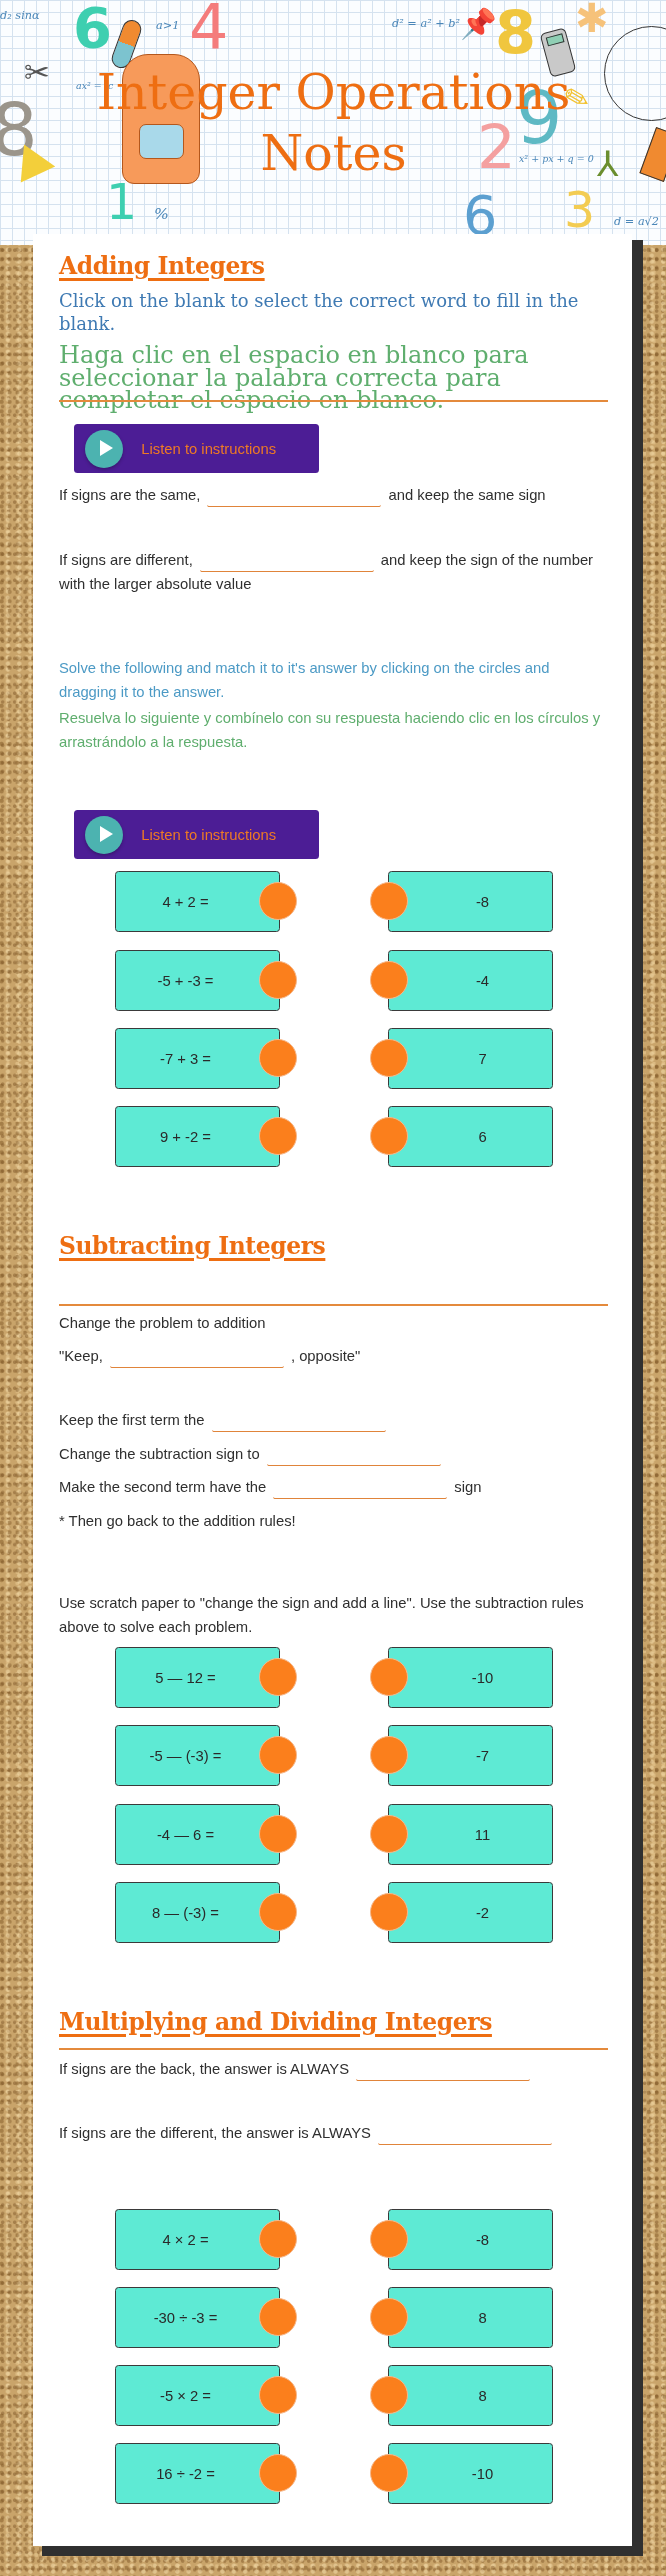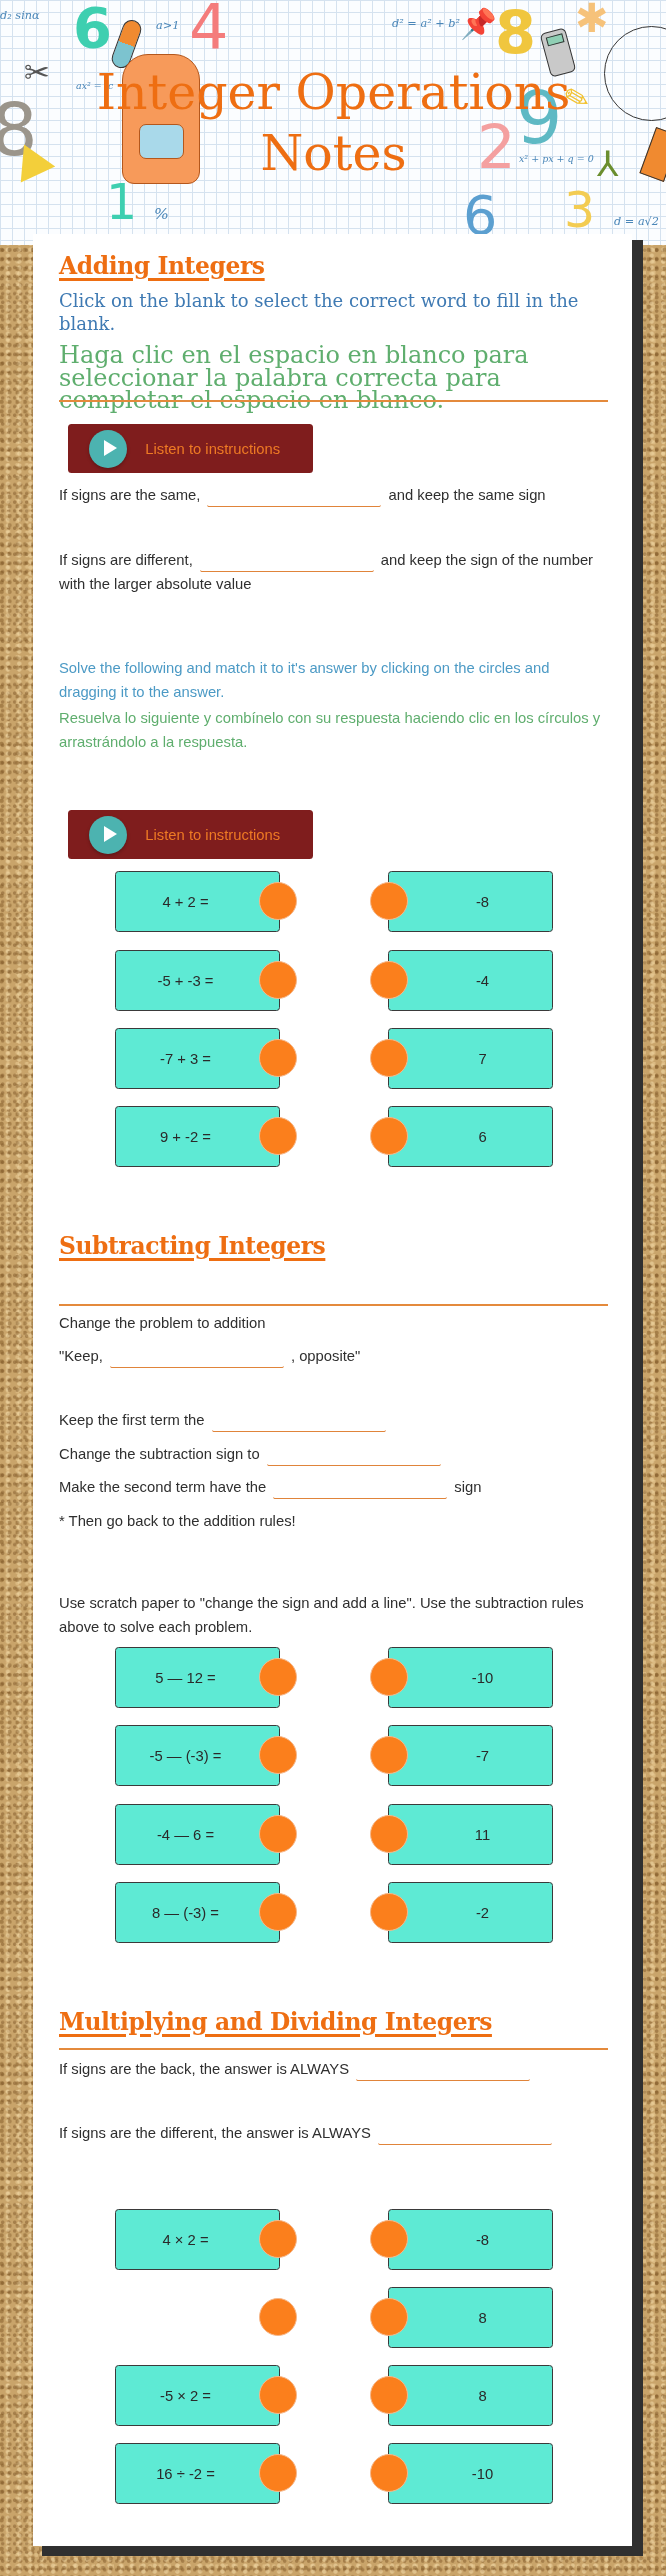--- a/index.html
+++ b/index.html
@@ -68,23 +68,23 @@
     color: #2f2f2f; font-size: 14.8px; line-height: 24px;
   }
   .note-blue { color: #4c9ac5; }
   .note-green { color: #5fae6e; }
   .blank {
     display: inline-block; width: 174px; height: 19px;
     border-bottom: 1.7px solid #e0843a; border-radius: 0 0 2.6px 2.6px;
     vertical-align: bottom; margin: 0 7px; cursor: pointer;
   }
   .listen {
-    position: absolute; left: 68px; width: 245px; height: 49px;
-    background: #7f1d1d; border-radius: 3.5px;
-    display: flex; align-items: center; cursor: pointer; padding-left: 10px;
+    position: absolute; left: 74px; width: 245px; height: 49px;
+    background: #4c1d95; border-radius: 3.5px;
+    display: flex; align-items: center; cursor: pointer;
   }
   .play {
     width: 38px; height: 38px; border-radius: 50%;
     background: #4cb3b0; margin-left: 11.3px;
     box-shadow: 0 1.7px 3.5px rgba(0,0,0,0.25);
     position: relative;
   }
   .play::after {
     content: ""; position: absolute; left: 14.8px; top: 10.4px;
     border-left: 13px solid #fff; border-top: 8.7px solid transparent; border-bottom: 8.7px solid transparent;
@@ -257,20 +257,21 @@
   <span>If signs are the different, the answer is ALWAYS</span><span class="blank" style="width:174px;"></span>
 </div>
 
 <div class="match-row" style="top:2209px;">
   <div class="mbox left">4 × 2 =</div>
   <div class="dot left"></div>
   <div class="mbox right">-8</div>
   <div class="dot right"></div>
 </div>
 <div class="match-row" style="top:2287px;">
+  <div class="mbox left">-30 ÷ -3 =</div>
   <div class="dot left"></div>
   <div class="mbox right">8</div>
   <div class="dot right"></div>
 </div>
 <div class="match-row" style="top:2365px;">
   <div class="mbox left">-5 × 2 =</div>
   <div class="dot left"></div>
   <div class="mbox right">8</div>
   <div class="dot right"></div>
 </div>

